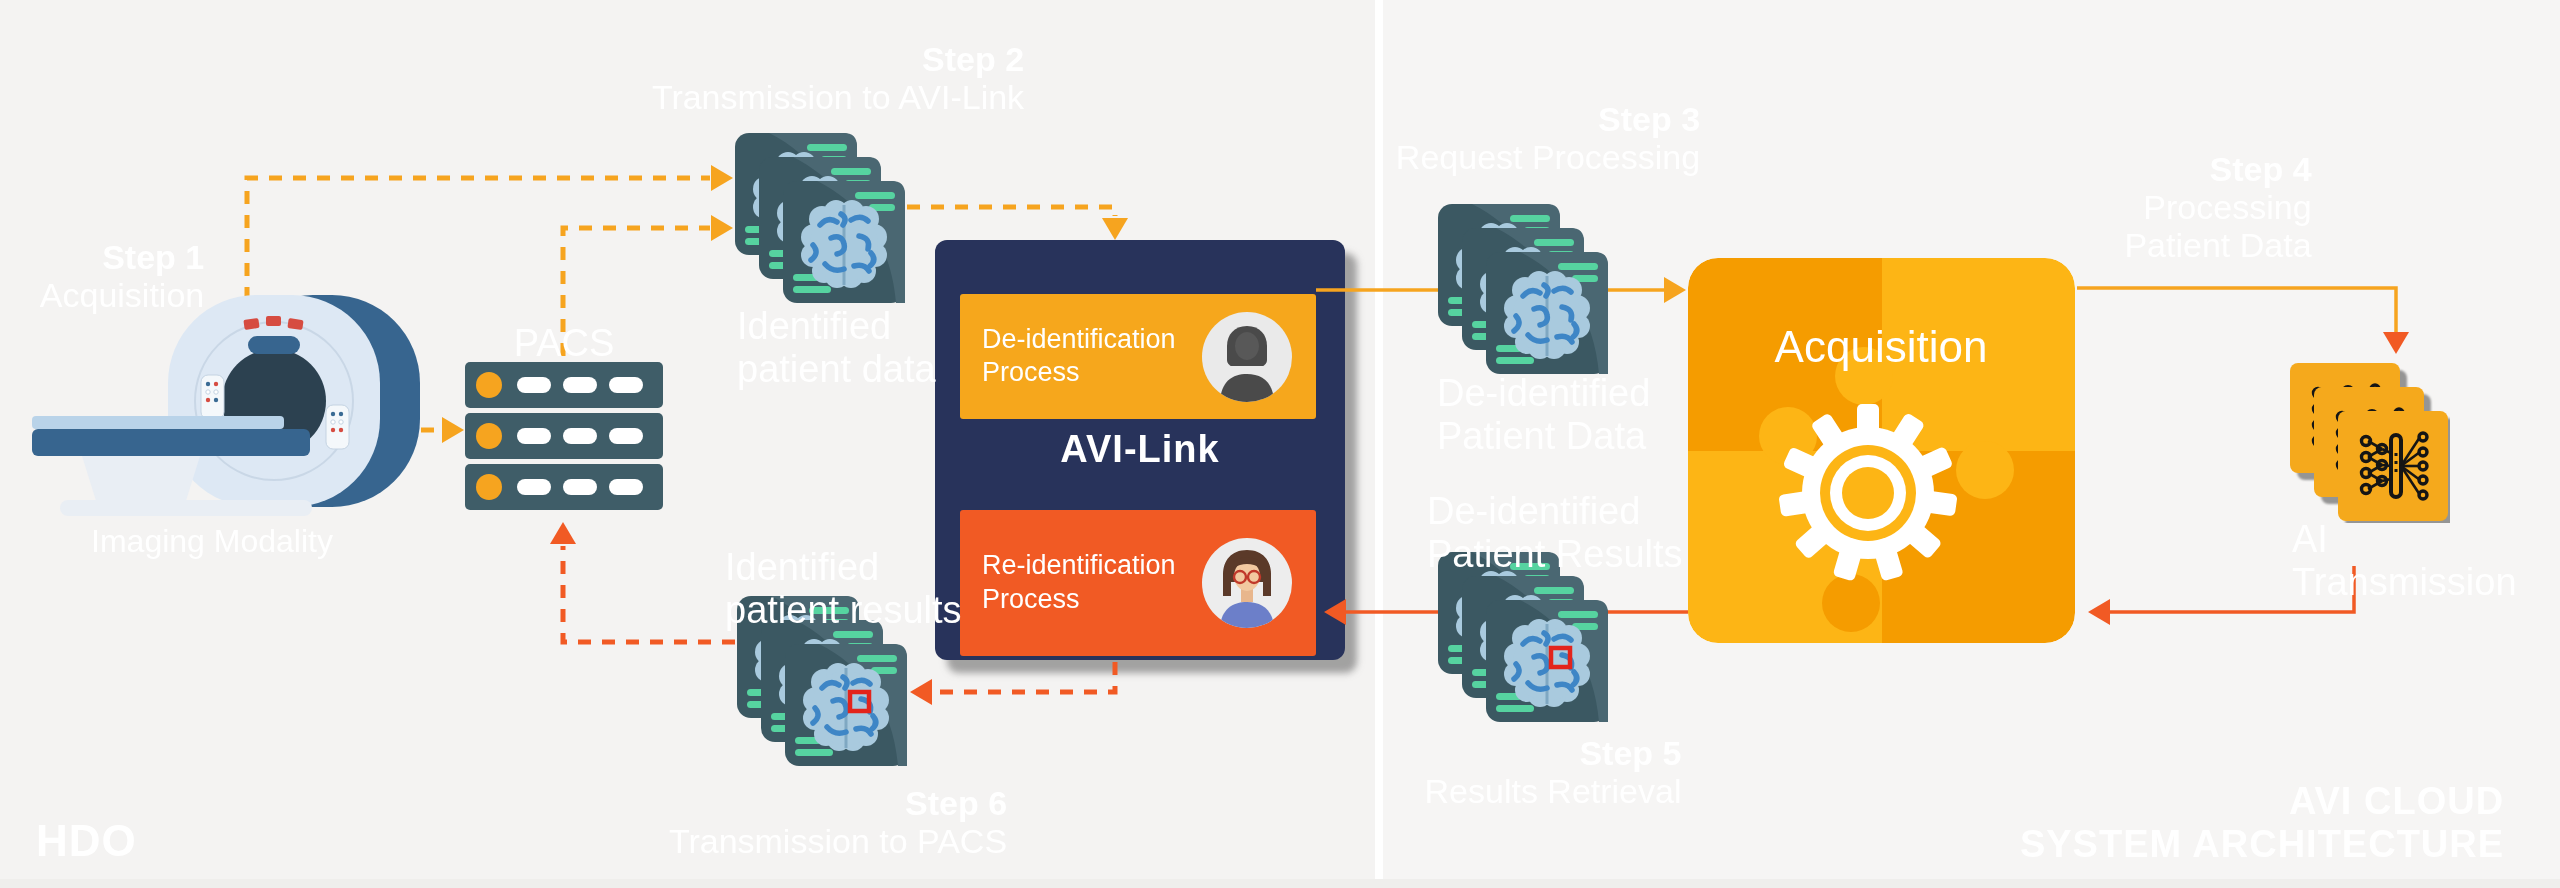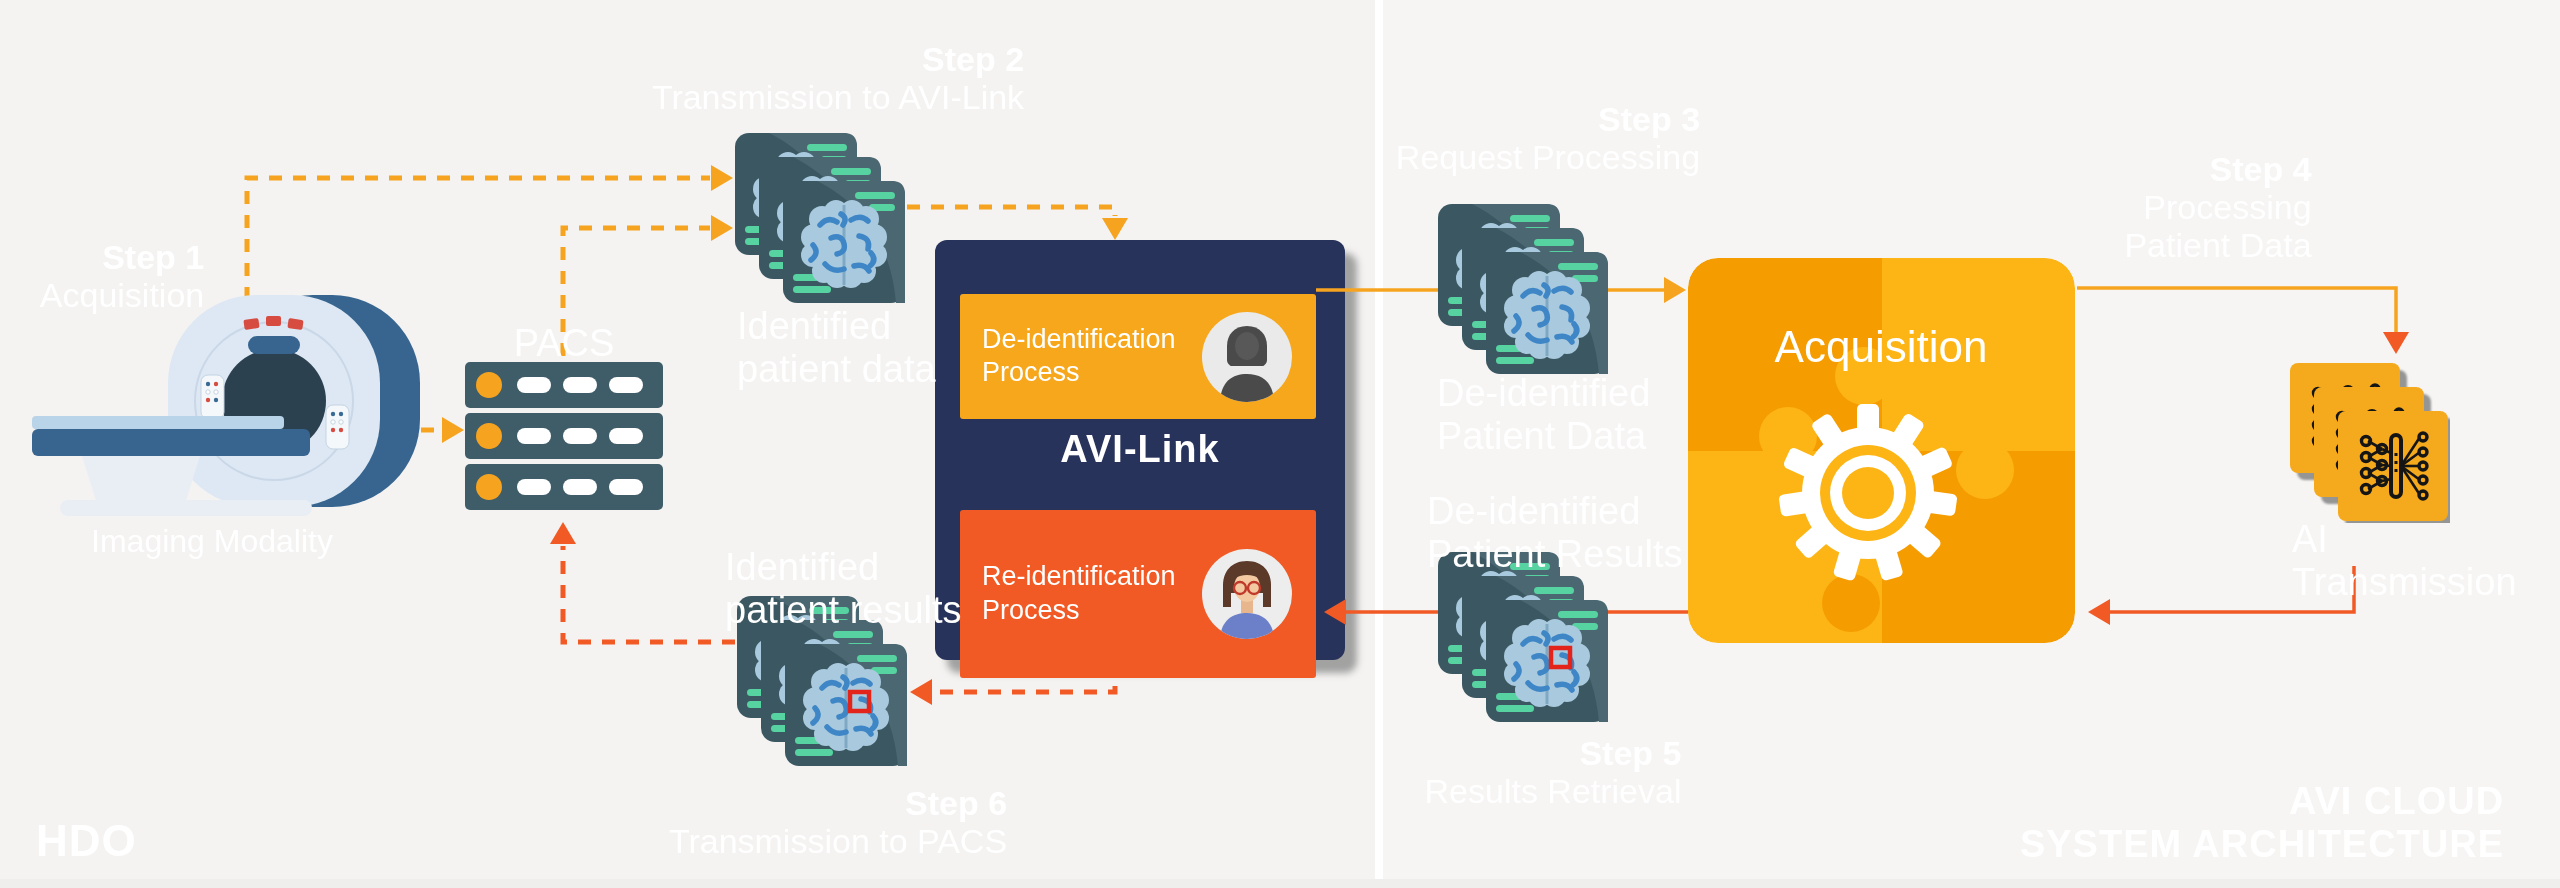--- a/index.html
+++ b/index.html
@@ -30,21 +30,21 @@
   .t-foot{font-size:38px;font-weight:700;letter-spacing:1px;}
 
   svg{display:block;}
   .abs{position:absolute;}
 
   
   #avi-link-box{position:absolute;left:935px;top:240px;width:410px;height:420px;
     background:var(--navy);border-radius:12px;box-shadow:12px 13px 7px rgba(95,95,95,.55);}
   .proc-panel{position:absolute;left:25px;width:356px;border-radius:3px;}
   #deid-panel{top:22px;height:125px;background:var(--panel-amber);margin-top:32px;}
-  #reid-panel{top:270px;height:168px;background:var(--panel-orange);}
+  #reid-panel{top:270px;height:146px;background:var(--panel-orange);}
   .proc-text{position:absolute;left:22px;top:50%;transform:translateY(-50%);
     width:240px;color:var(--text);font-size:27px;font-weight:500;line-height:1.25;}
   .avatar{position:absolute;right:22px;top:50%;transform:translateY(-50%);}
   #avi-link-title{position:absolute;left:50%;top:188px;transform:translateX(-50%);
     color:var(--text);font-size:38px;font-weight:700;letter-spacing:1px;}
 
   
   .dash-a{stroke:var(--amber);stroke-width:5;stroke-dasharray:13 11;fill:none;}
   .dash-r{stroke:var(--ored);stroke-width:5;stroke-dasharray:13 11;fill:none;}
   .solid-a{stroke:var(--amber);stroke-width:3.5;fill:none;}

